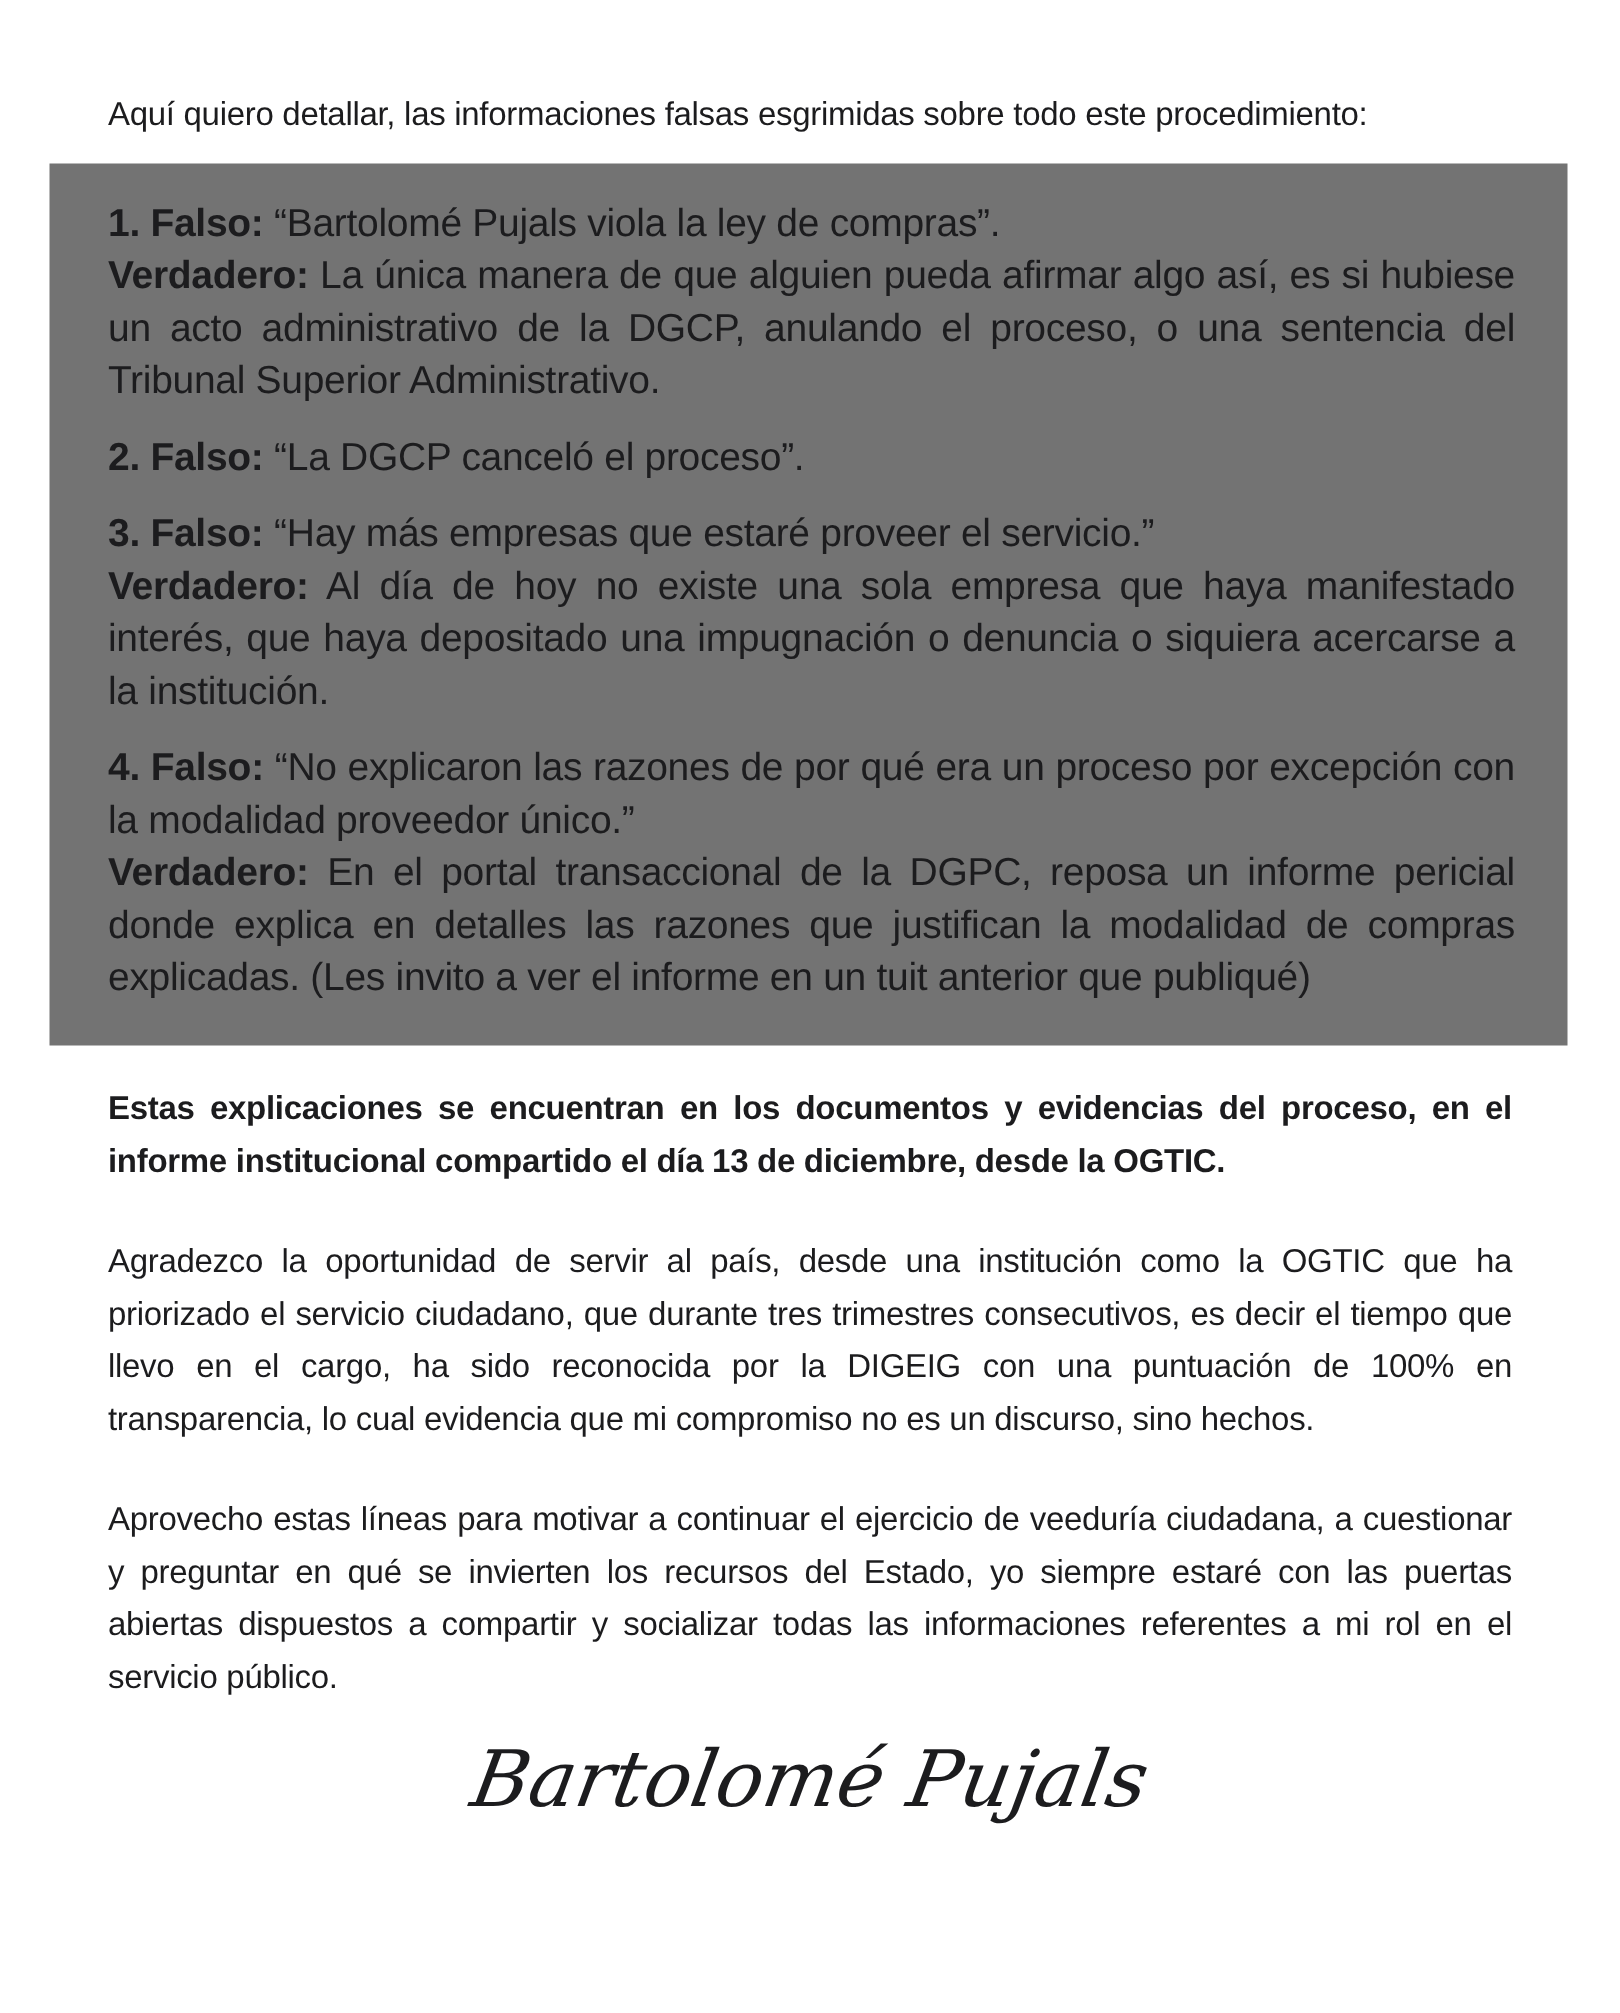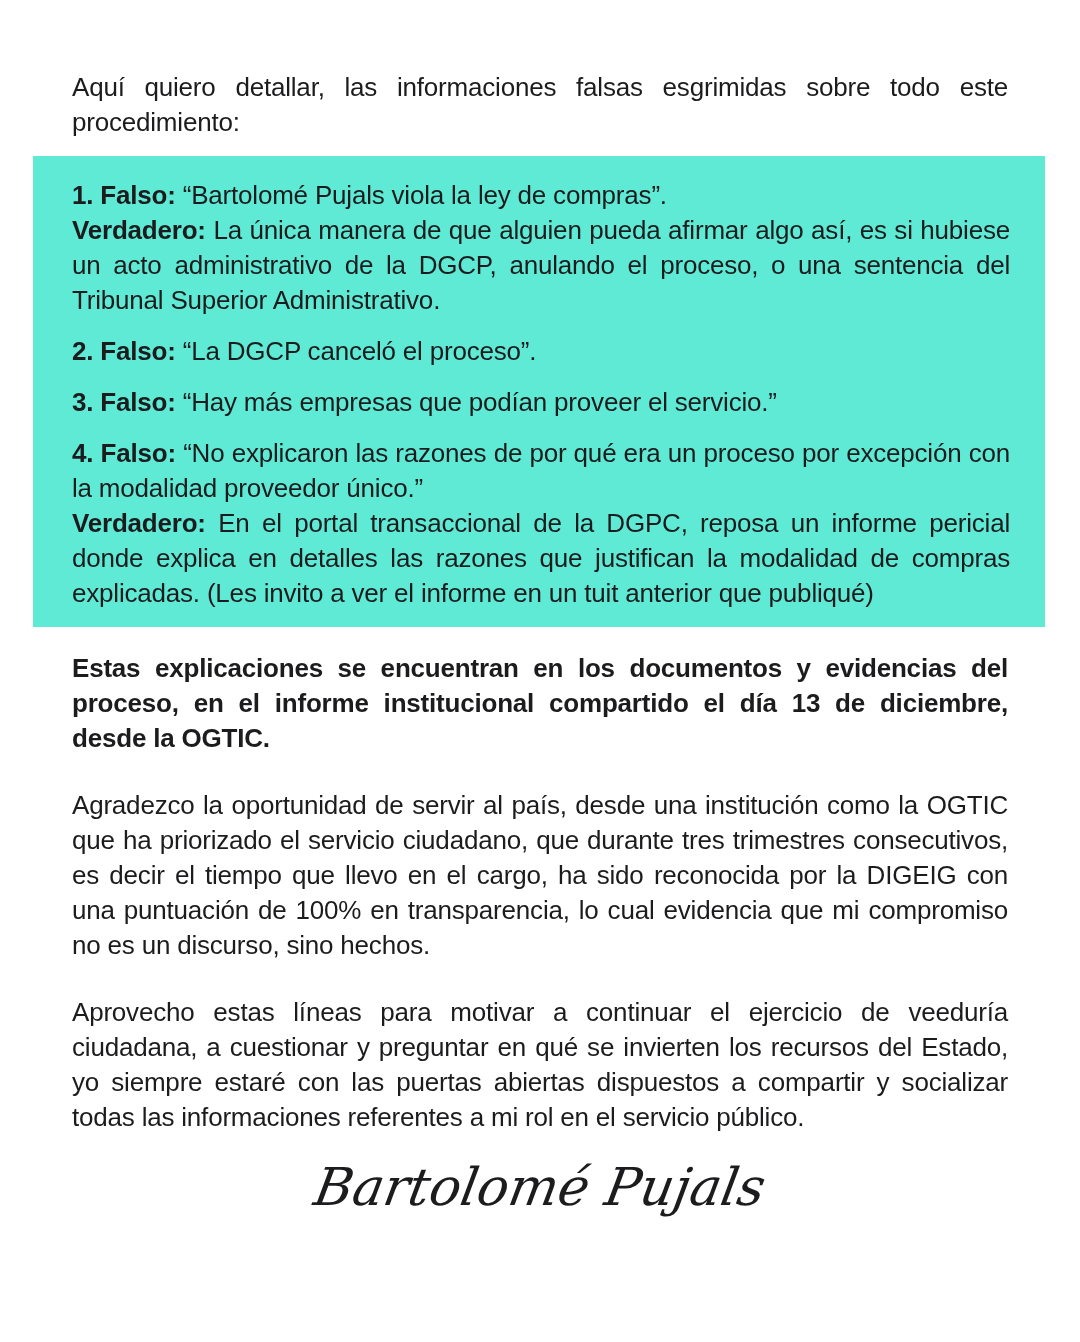--- a/index.html
+++ b/index.html
@@ -15,34 +15,34 @@
     color: #1c1c1e;
   }
   .page {
     width: 1080px;
     height: 1342px;
     position: relative;
     box-sizing: border-box;
     padding-top: 58px;
   }
   .para {
-    font-size: 26px;
+    font-size: 22px;
     line-height: 35px;
     letter-spacing: -0.2px;
     text-align: justify;
-    margin: 12px 72px;
+    margin: 0 72px;
     font-weight: 500;
   }
   .intro {
     margin-bottom: 16px;
   }
   .claims-box {
-    background: #5eead4;
+    background: #737373;
     margin: 0 35px 0 33px;
-    padding: 22px 35px 16px 39px;
+    padding: 22px 35px 28px 39px;
   }
   .claim {
     font-size: 26px;
     line-height: 35px;
     letter-spacing: -0.2px;
     text-align: justify;
     margin: 0 0 16px 0;
   }
   .claim:last-child { margin-bottom: 0; }
   .claim p { margin: 0; }
@@ -73,21 +73,22 @@
     <div class="claim">
       <p><strong>1. Falso:</strong> <span>“Bartolomé Pujals viola la ley de compras”.</span></p>
       <p><strong>Verdadero:</strong> <span>La única manera de que alguien pueda afirmar algo así, es si hubiese un acto administrativo de la DGCP, anulando el proceso, o una sentencia del Tribunal Superior Administrativo.</span></p>
     </div>
 
     <div class="claim">
       <p><strong>2. Falso:</strong> <span>“La DGCP canceló el proceso”.</span></p>
     </div>
 
     <div class="claim">
-      <p><strong>3. Falso:</strong> <span>“Hay más empresas que podían proveer el servicio.”</span></p>
+      <p><strong>3. Falso:</strong> <span>“Hay más empresas que estaré proveer el servicio.”</span></p>
+      <p><strong>Verdadero:</strong> <span>Al día de hoy no existe una sola empresa que haya manifestado interés, que haya depositado una impugnación o denuncia o siquiera acercarse a la institución.</span></p>
     </div>
 
     <div class="claim">
       <p><strong>4. Falso:</strong> <span>“No explicaron las razones de por qué era un proceso por excepción con la modalidad proveedor único.”</span></p>
       <p><strong>Verdadero:</strong> <span>En el portal transaccional de la DGPC, reposa un informe pericial donde explica en detalles las razones que justifican la modalidad de compras explicadas. (Les invito a ver el informe en un tuit anterior que publiqué)</span></p>
     </div>
 
   </section>
 
   <p class="para closing-1">Estas explicaciones se encuentran en los documentos y evidencias del proceso, en el informe institucional compartido el día 13 de diciembre, desde la OGTIC.</p>

